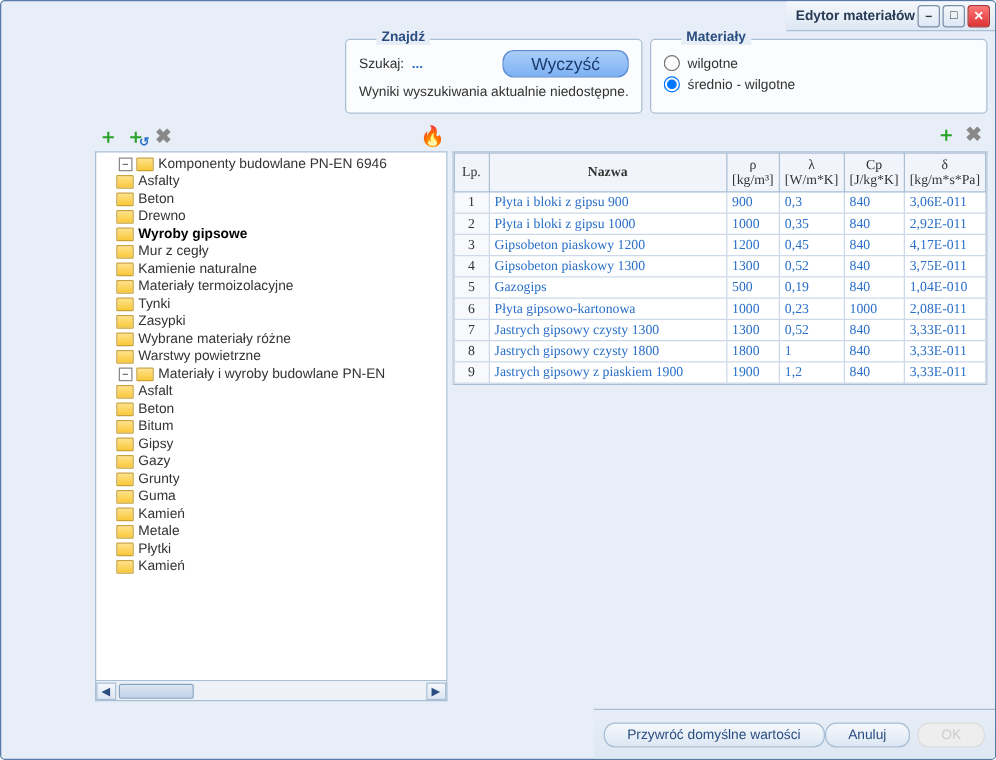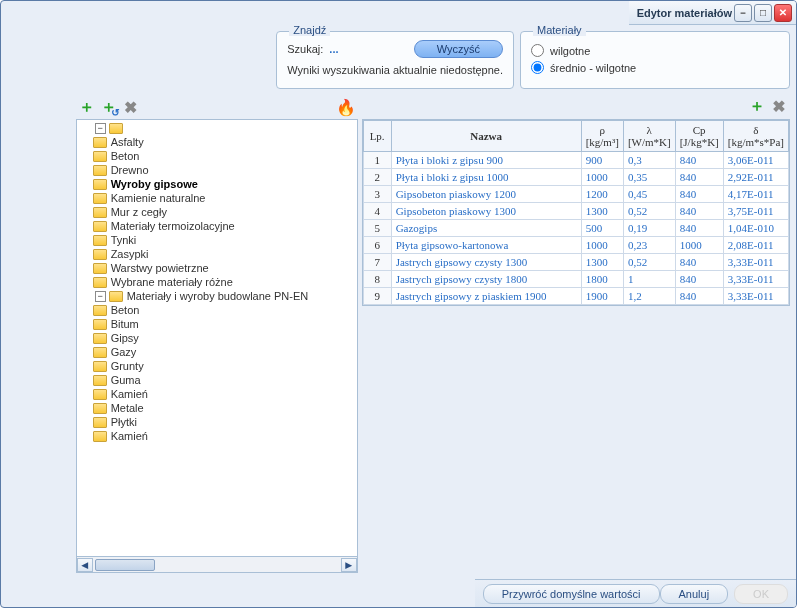--- a/index.html
+++ b/index.html
@@ -6,27 +6,27 @@
 body { font-family: Tahoma, Arial, sans-serif; font-size: 11px; background: #fff; }
 .window { width: 797px; height: 608px; border: 1px solid #5a7aa6; border-radius: 4px; overflow: hidden; display: flex; flex-direction: column; background: #e8eef7; align-items: flex-end; }
 .titlebar { height: 24px; background: linear-gradient(to bottom, #f5f8fc 0%, #dde7f3 100%); border-bottom: 1px solid #a9bfd6; display: flex; align-items: center; padding: 0 4px; }
 .titlebar-text { font-weight: bold; color: #263b54; flex: 1; padding-left: 4px; }
 .win-btn { width: 18px; height: 18px; border: 1px solid #7a8fa8; border-radius: 3px; margin-left: 2px; display: flex; align-items: center; justify-content: center; font-size: 10px; font-weight: bold; cursor: pointer; }
 .win-min { background: linear-gradient(#f5f8fc,#dde7f3); color:#333; }
 .win-max { background: linear-gradient(#f5f8fc,#dde7f3); color:#333; }
 .win-close { background: linear-gradient(#f77,#d33); color:#fff; border-color:#a33; }
 .top-panels { display: flex; gap: 6px; padding: 6px; }
 .fieldset { border: 1px solid #a9bfd6; border-radius: 4px; padding: 8px 10px 10px 10px; position: relative; background: #fafcfe; }
-.fieldset-title { position: absolute; top: -8px; left: 12px; background: #e8eef7; padding: 0 4px; font-weight: normal; color: #2a4e82; font-size: 11px; }
+.fieldset-title { position: absolute; top: -8px; left: 24px; background: #e8eef7; padding: 0 4px; font-weight: bold; color: #2a4e82; font-size: 11px; }
 .find-panel { flex: 1; }
 .mat-panel { width: 270px; }
 .find-row { display: flex; align-items: center; margin-bottom: 6px; }
 .find-row label { color: #333; margin-right: 6px; }
 .search-value { color: #2a6fc7; font-weight: bold; }
-.btn-clear { margin-left: auto; padding: 2px 22px; border: 1px solid #5b8cd3; border-radius: 9px; background: linear-gradient(#a9cdfb,#7eb2f2); color: #1c3c6e; cursor: pointer; font-size:11px; }
+.btn-clear { margin-left: auto; padding: 2px 22px; border: 1px solid #5b8cd3; border-radius: 9px; background: linear-gradient(#a9cdfb,#7eb2f2); color: #1c3c6e; cursor: pointer; font-size:14px; }
 .search-msg { color: #333; margin-top: 6px; }
 .radio-row { display: flex; align-items: center; margin: 4px 0; color: #333; cursor:pointer; }
 .radio-row input { margin-right: 6px; }
 .main { flex: 1; display: flex; gap: 0; padding: 0 6px 6px 6px; overflow:hidden; }
 .left { width: 282px; display: flex; flex-direction: column; }
 .toolbar { display: flex; align-items: center; height: 24px; gap: 4px; padding: 2px; }
 .ico { width: 18px; height: 18px; display: inline-flex; align-items:center; justify-content:center; font-size:16px; font-weight:bold; cursor:pointer; }
 .ico-plus { color:#28a328; }
 .ico-plus-arrow { color:#28a328; position:relative; }
 .ico-plus-arrow::after { content:"↺"; font-size:10px; color:#2a6fc7; position:absolute; right:-2px; bottom:-2px; }
@@ -45,21 +45,21 @@
 .scroll-btn { width:16px; height:14px; background:linear-gradient(#f5f8fc,#dde7f3); border:1px solid #a9bfd6; display:flex; align-items:center; justify-content:center; font-size:9px; color:#2a4e82; cursor:pointer; }
 .scroll-thumb { height:12px; width:60px; background:linear-gradient(#dbe5f1,#c3d4e9); border:1px solid #8aa4c4; border-radius:2px; margin-left:2px; }
 .right { flex:1; display:flex; flex-direction:column; padding-left:4px; }
 .right-toolbar { display:flex; justify-content:flex-end; height:24px; gap:4px; padding:2px; }
 .grid { flex:0 0 auto; border:1px solid #a9bfd6; background:#fff; }
 table { border-collapse:collapse; width:100%;font-family:Liberation Serif, serif; }
 th { background:#f1f5fb; border:1px solid #a9bfd6; padding:3px 4px; text-align:center; font-weight:normal; color:#333; vertical-align:middle; }
 th.nazwa { font-weight:bold; }
 td { border:1px solid #cdd9e8; padding:2px 4px; color:#2a6fc7; }
 td.lp { text-align:center; color:#333; background:#f7f9fc; }
-.footer { height:28px; background:linear-gradient(#e8eef7,#dde7f3); display:flex; align-items:center; padding:0 8px; border-top:1px solid #a9bfd6; }
+.footer { height:40px; background:linear-gradient(#e8eef7,#dde7f3); display:flex; align-items:center; padding:0 8px; border-top:1px solid #a9bfd6; }
 .btn { padding:3px 18px; border:1px solid #a9bfd6; border-radius:9px; background:linear-gradient(#f5f8fc,#dde7f3); color:#2a4e82; cursor:pointer; font-size:11px; }
 .btn.disabled { color:#ccc; background:#eee; border-color:#ddd; cursor:default; }
 </style>
 </head>
 <body>
 
 <div class="window">
 
   <div class="titlebar">
     <span class="titlebar-text">Edytor materiałów</span>
@@ -98,20 +98,21 @@
         <span class="ico ico-plus">＋</span>
         <span class="ico ico-plus-arrow">＋</span>
         <span class="ico ico-x">✖</span>
         <span class="ico ico-fire">🔥</span>
       </div>
       <div class="tree-wrap">
         <ul class="tree tree-root" id="tree-root">
             <li class="tree-item indent1">
               <span class="expander">−</span>
               <span class="folder"></span>
+              <span>Komponenty budowlane PN-EN 6946</span>
             </li>
             <li class="tree-item indent2">
               <span style="display: inline-block; width: 14px;"></span>
               <span class="folder"></span>
               <span>Asfalty</span>
             </li>
             <li class="tree-item indent2">
               <span style="display: inline-block; width: 14px;"></span>
               <span class="folder"></span>
               <span>Beton</span>
@@ -122,56 +123,61 @@
               <span>Drewno</span>
             </li>
             <li class="tree-item indent2 sel">
               <span style="display: inline-block; width: 14px;"></span>
               <span class="folder"></span>
               <span>Wyroby gipsowe</span>
             </li>
             <li class="tree-item indent2">
               <span style="display: inline-block; width: 14px;"></span>
               <span class="folder"></span>
+              <span>Mur z cegły</span>
+            </li>
+            <li class="tree-item indent2">
+              <span style="display: inline-block; width: 14px;"></span>
+              <span class="folder"></span>
               <span>Kamienie naturalne</span>
             </li>
             <li class="tree-item indent2">
               <span style="display: inline-block; width: 14px;"></span>
               <span class="folder"></span>
-              <span>Mur z cegły</span>
-            </li>
-            <li class="tree-item indent2">
-              <span style="display: inline-block; width: 14px;"></span>
-              <span class="folder"></span>
               <span>Materiały termoizolacyjne</span>
             </li>
             <li class="tree-item indent2">
               <span style="display: inline-block; width: 14px;"></span>
               <span class="folder"></span>
               <span>Tynki</span>
             </li>
             <li class="tree-item indent2">
               <span style="display: inline-block; width: 14px;"></span>
               <span class="folder"></span>
               <span>Zasypki</span>
             </li>
             <li class="tree-item indent2">
               <span style="display: inline-block; width: 14px;"></span>
               <span class="folder"></span>
+              <span>Wybrane materiały różne</span>
+            </li>
+            <li class="tree-item indent2">
+              <span style="display: inline-block; width: 14px;"></span>
+              <span class="folder"></span>
               <span>Warstwy powietrzne</span>
-            </li>
-            <li class="tree-item indent2">
-              <span style="display: inline-block; width: 14px;"></span>
-              <span class="folder"></span>
-              <span>Wybrane materiały różne</span>
             </li>
             <li class="tree-item indent1">
               <span class="expander">−</span>
               <span class="folder"></span>
               <span>Materiały i wyroby budowlane PN-EN</span>
+            </li>
+            <li class="tree-item indent2">
+              <span style="display: inline-block; width: 14px;"></span>
+              <span class="folder"></span>
+              <span>Asfalt</span>
             </li>
             <li class="tree-item indent2">
               <span style="display: inline-block; width: 14px;"></span>
               <span class="folder"></span>
               <span>Beton</span>
             </li>
             <li class="tree-item indent2">
               <span style="display: inline-block; width: 14px;"></span>
               <span class="folder"></span>
               <span>Bitum</span>

